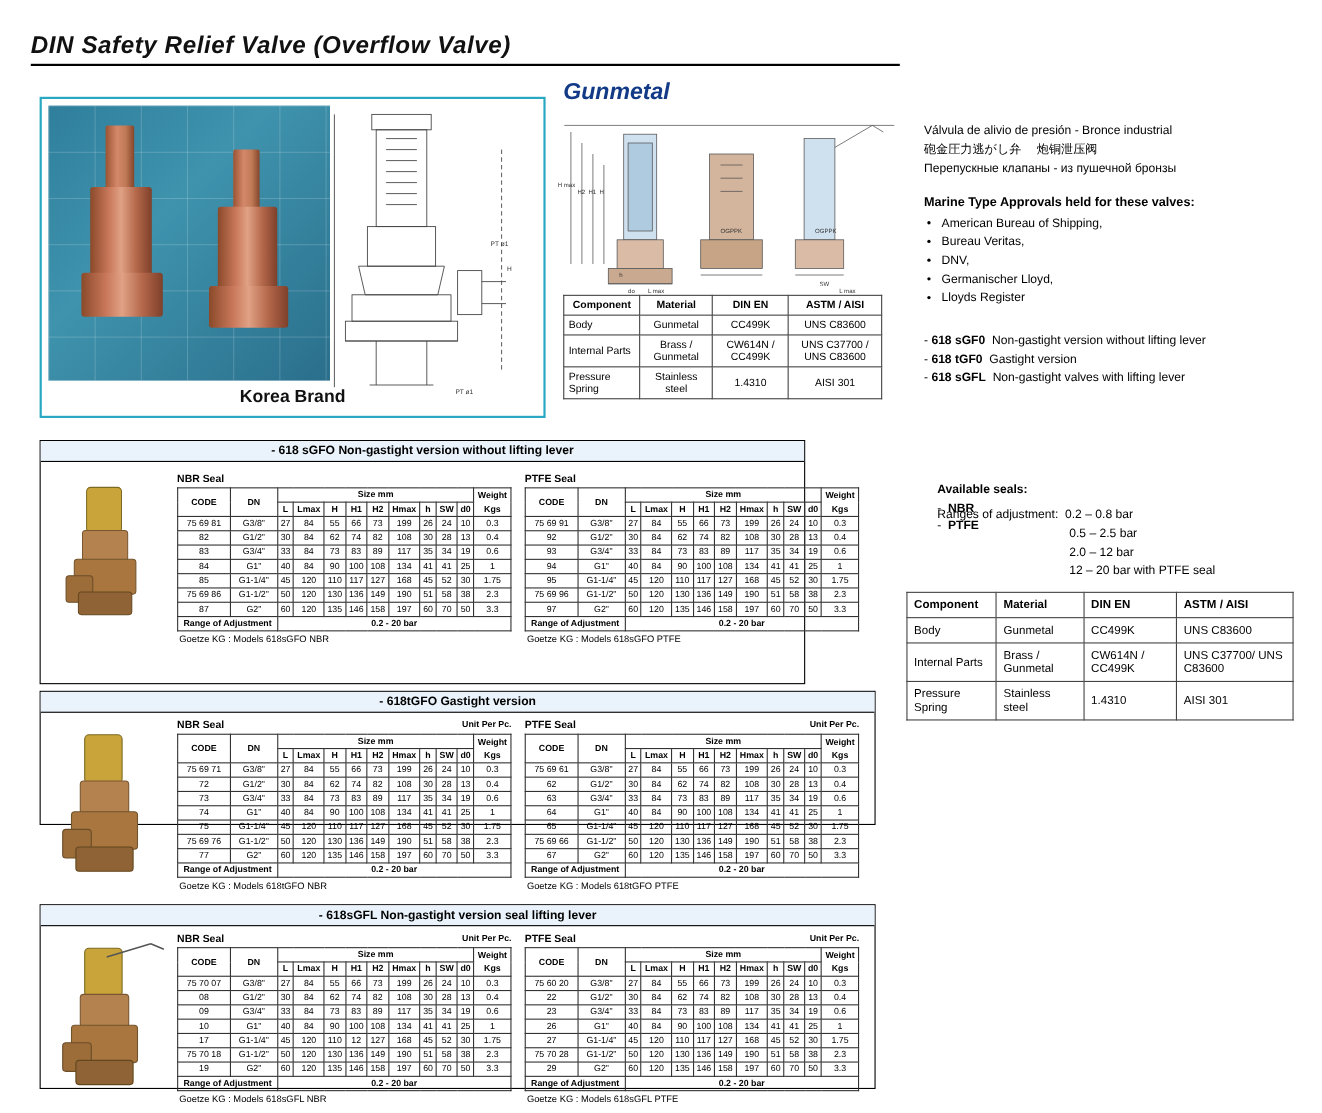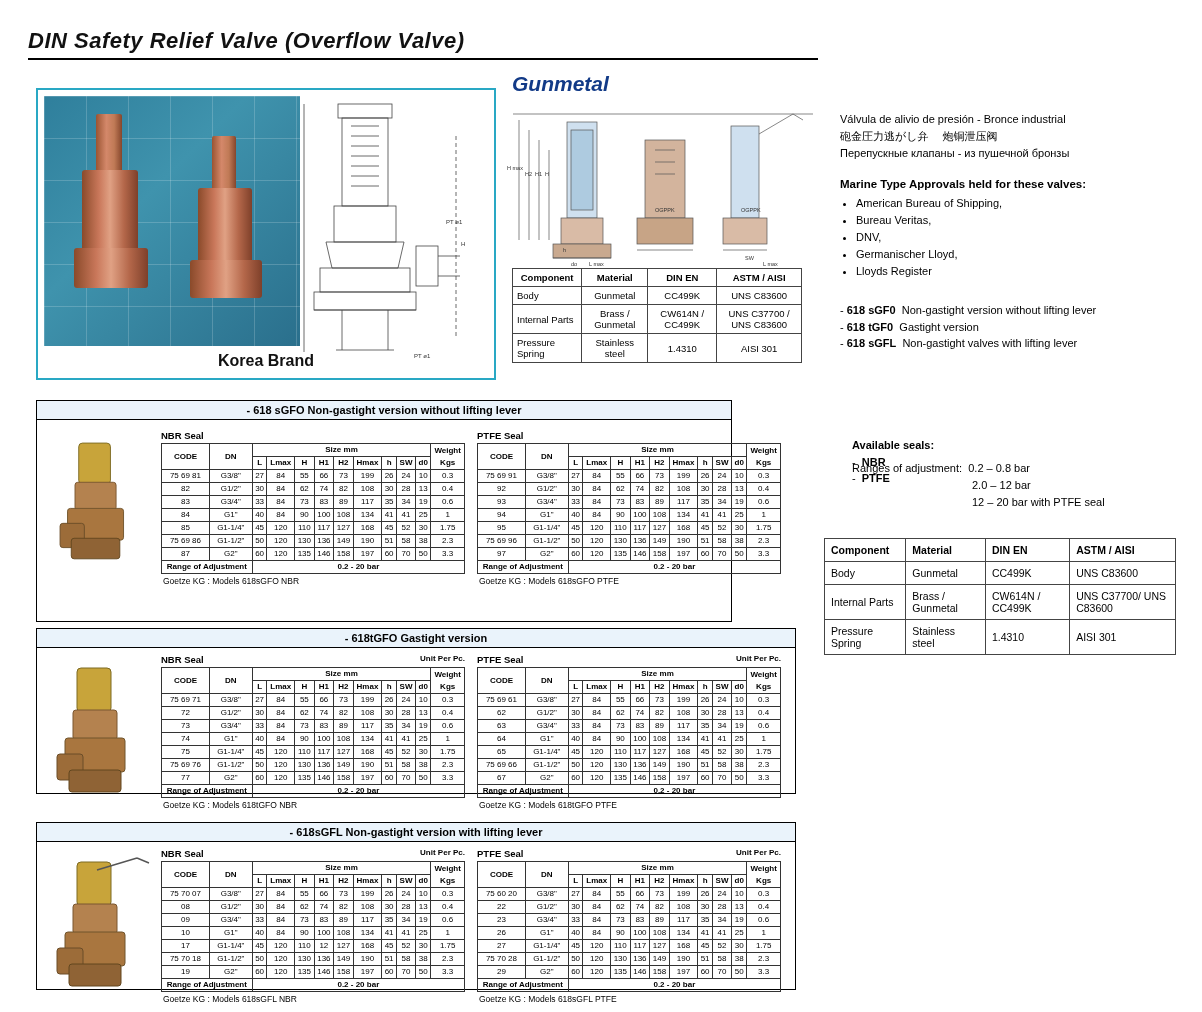--- a/index.html
+++ b/index.html
@@ -253,20 +253,21 @@
   </div>
 
   <div class="seals">
     <div><b>Available seals:</b></div>
     <div>- &nbsp;<b>NBR</b></div>
     <div>- &nbsp;<b>PTFE</b></div>
   </div>
 
   <div class="ranges">
     <div><span>Ranges of adjustment:</span>&nbsp; <span>0.2 – 0.8 bar</span></div>
+    <div style="padding-left:120px;">0.5 – 2.5 bar</div>
     <div style="padding-left:120px;">2.0 – 12 bar</div>
     <div style="padding-left:120px;">12 – 20 bar with PTFE seal</div>
   </div>
 
   <table class="mat-table2">
     <thead>
       <tr>
         <th>Component</th>
         <th>Material</th>
         <th>DIN EN</th>
@@ -560,21 +561,21 @@
                 <tr class="rng">
                   <td colspan="2">Range of Adjustment</td>
                   <td colspan="10">0.2 - 20 bar</td>
                 </tr>
               </tbody>
             </table>
             <div class="foot">Goetze KG : Models 618sGFO PTFE</div>
        </div>
      </div>
       </div>
-      <div class="section" style="left: 36px; top: 628px; width: 760px; height: 166px;">
+      <div class="section" style="left: 36px; top: 628px; width: 760px; height: 122px;">
         <div class="sec-head">- 618tGFO   Gastight version</div>
      <div class="sec-body" style="height:146px;">
        <div class="valve-img" style="left:6px; top:6px;"><svg width="120" height="150" viewBox="0 0 120 150">
     <g>
       <rect x="34" y="14" width="34" height="44" rx="4" fill="#c8a43a" stroke="#7d6a22"></rect>
       <rect x="30" y="56" width="44" height="30" rx="3" fill="#b4824f" stroke="#7a5630"></rect>
       <rect x="22" y="84" width="60" height="34" rx="3" fill="#a9763f" stroke="#70542c"></rect>
       <rect x="14" y="100" width="26" height="26" rx="3" fill="#9c6c39" stroke="#6b4d28"></rect>
       <rect x="26" y="116" width="52" height="22" rx="3" fill="#8f6335" stroke="#62471f"></rect>
 
@@ -832,21 +833,21 @@
                   <td colspan="2">Range of Adjustment</td>
                   <td colspan="10">0.2 - 20 bar</td>
                 </tr>
               </tbody>
             </table>
             <div class="foot">Goetze KG : Models 618tGFO PTFE</div>
        </div>
      </div>
       </div>
       <div class="section" style="left: 36px; top: 822px; width: 760px; height: 168px;">
-        <div class="sec-head">- 618sGFL   Non-gastight version with lifting lever</div>
+        <div class="sec-head">- 618sGFL   Non-gastight version seal lifting lever</div>
      <div class="sec-body" style="height:148px;">
        <div class="valve-img" style="left:6px; top:6px;"><svg width="120" height="150" viewBox="0 0 120 150">
     <g>
       <rect x="34" y="14" width="34" height="44" rx="4" fill="#c8a43a" stroke="#7d6a22"></rect>
       <rect x="30" y="56" width="44" height="30" rx="3" fill="#b4824f" stroke="#7a5630"></rect>
       <rect x="22" y="84" width="60" height="34" rx="3" fill="#a9763f" stroke="#70542c"></rect>
       <rect x="14" y="100" width="26" height="26" rx="3" fill="#9c6c39" stroke="#6b4d28"></rect>
       <rect x="26" y="116" width="52" height="22" rx="3" fill="#8f6335" stroke="#62471f"></rect>
       <path d="M54 22 l40 -12 M94 10 l12 5" stroke="#555" stroke-width="1.4" fill="none"></path>
     </g>

